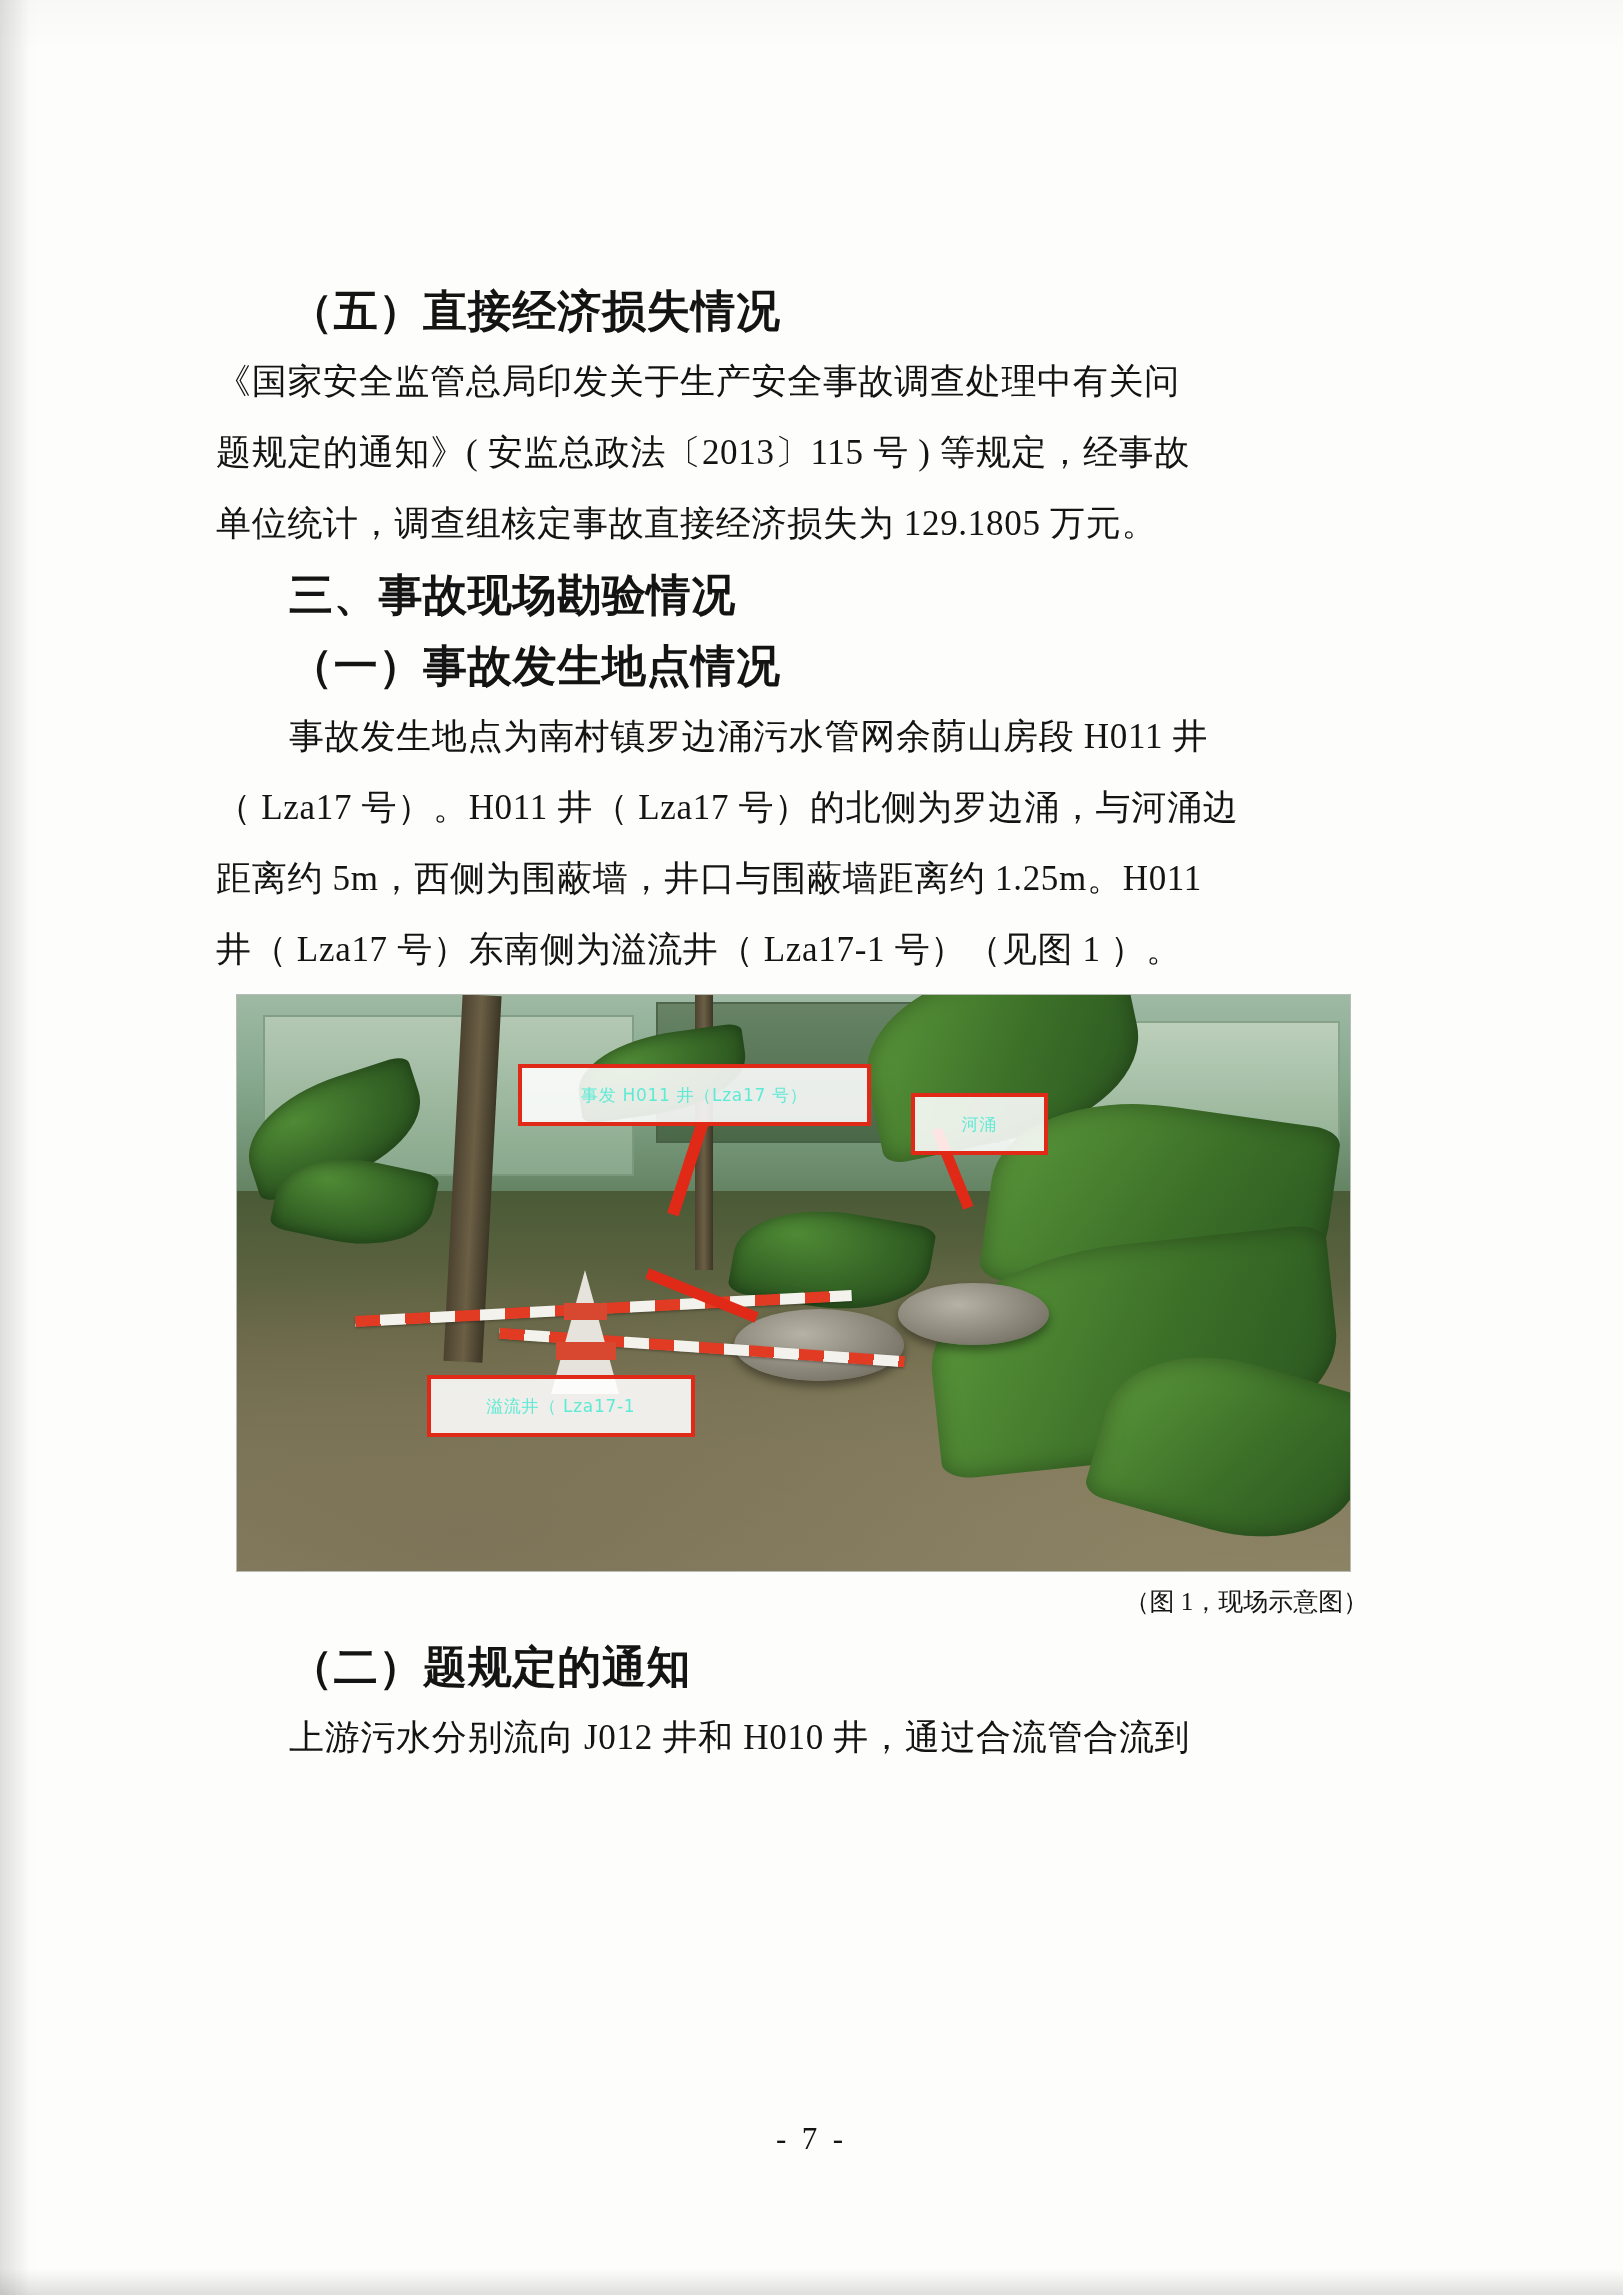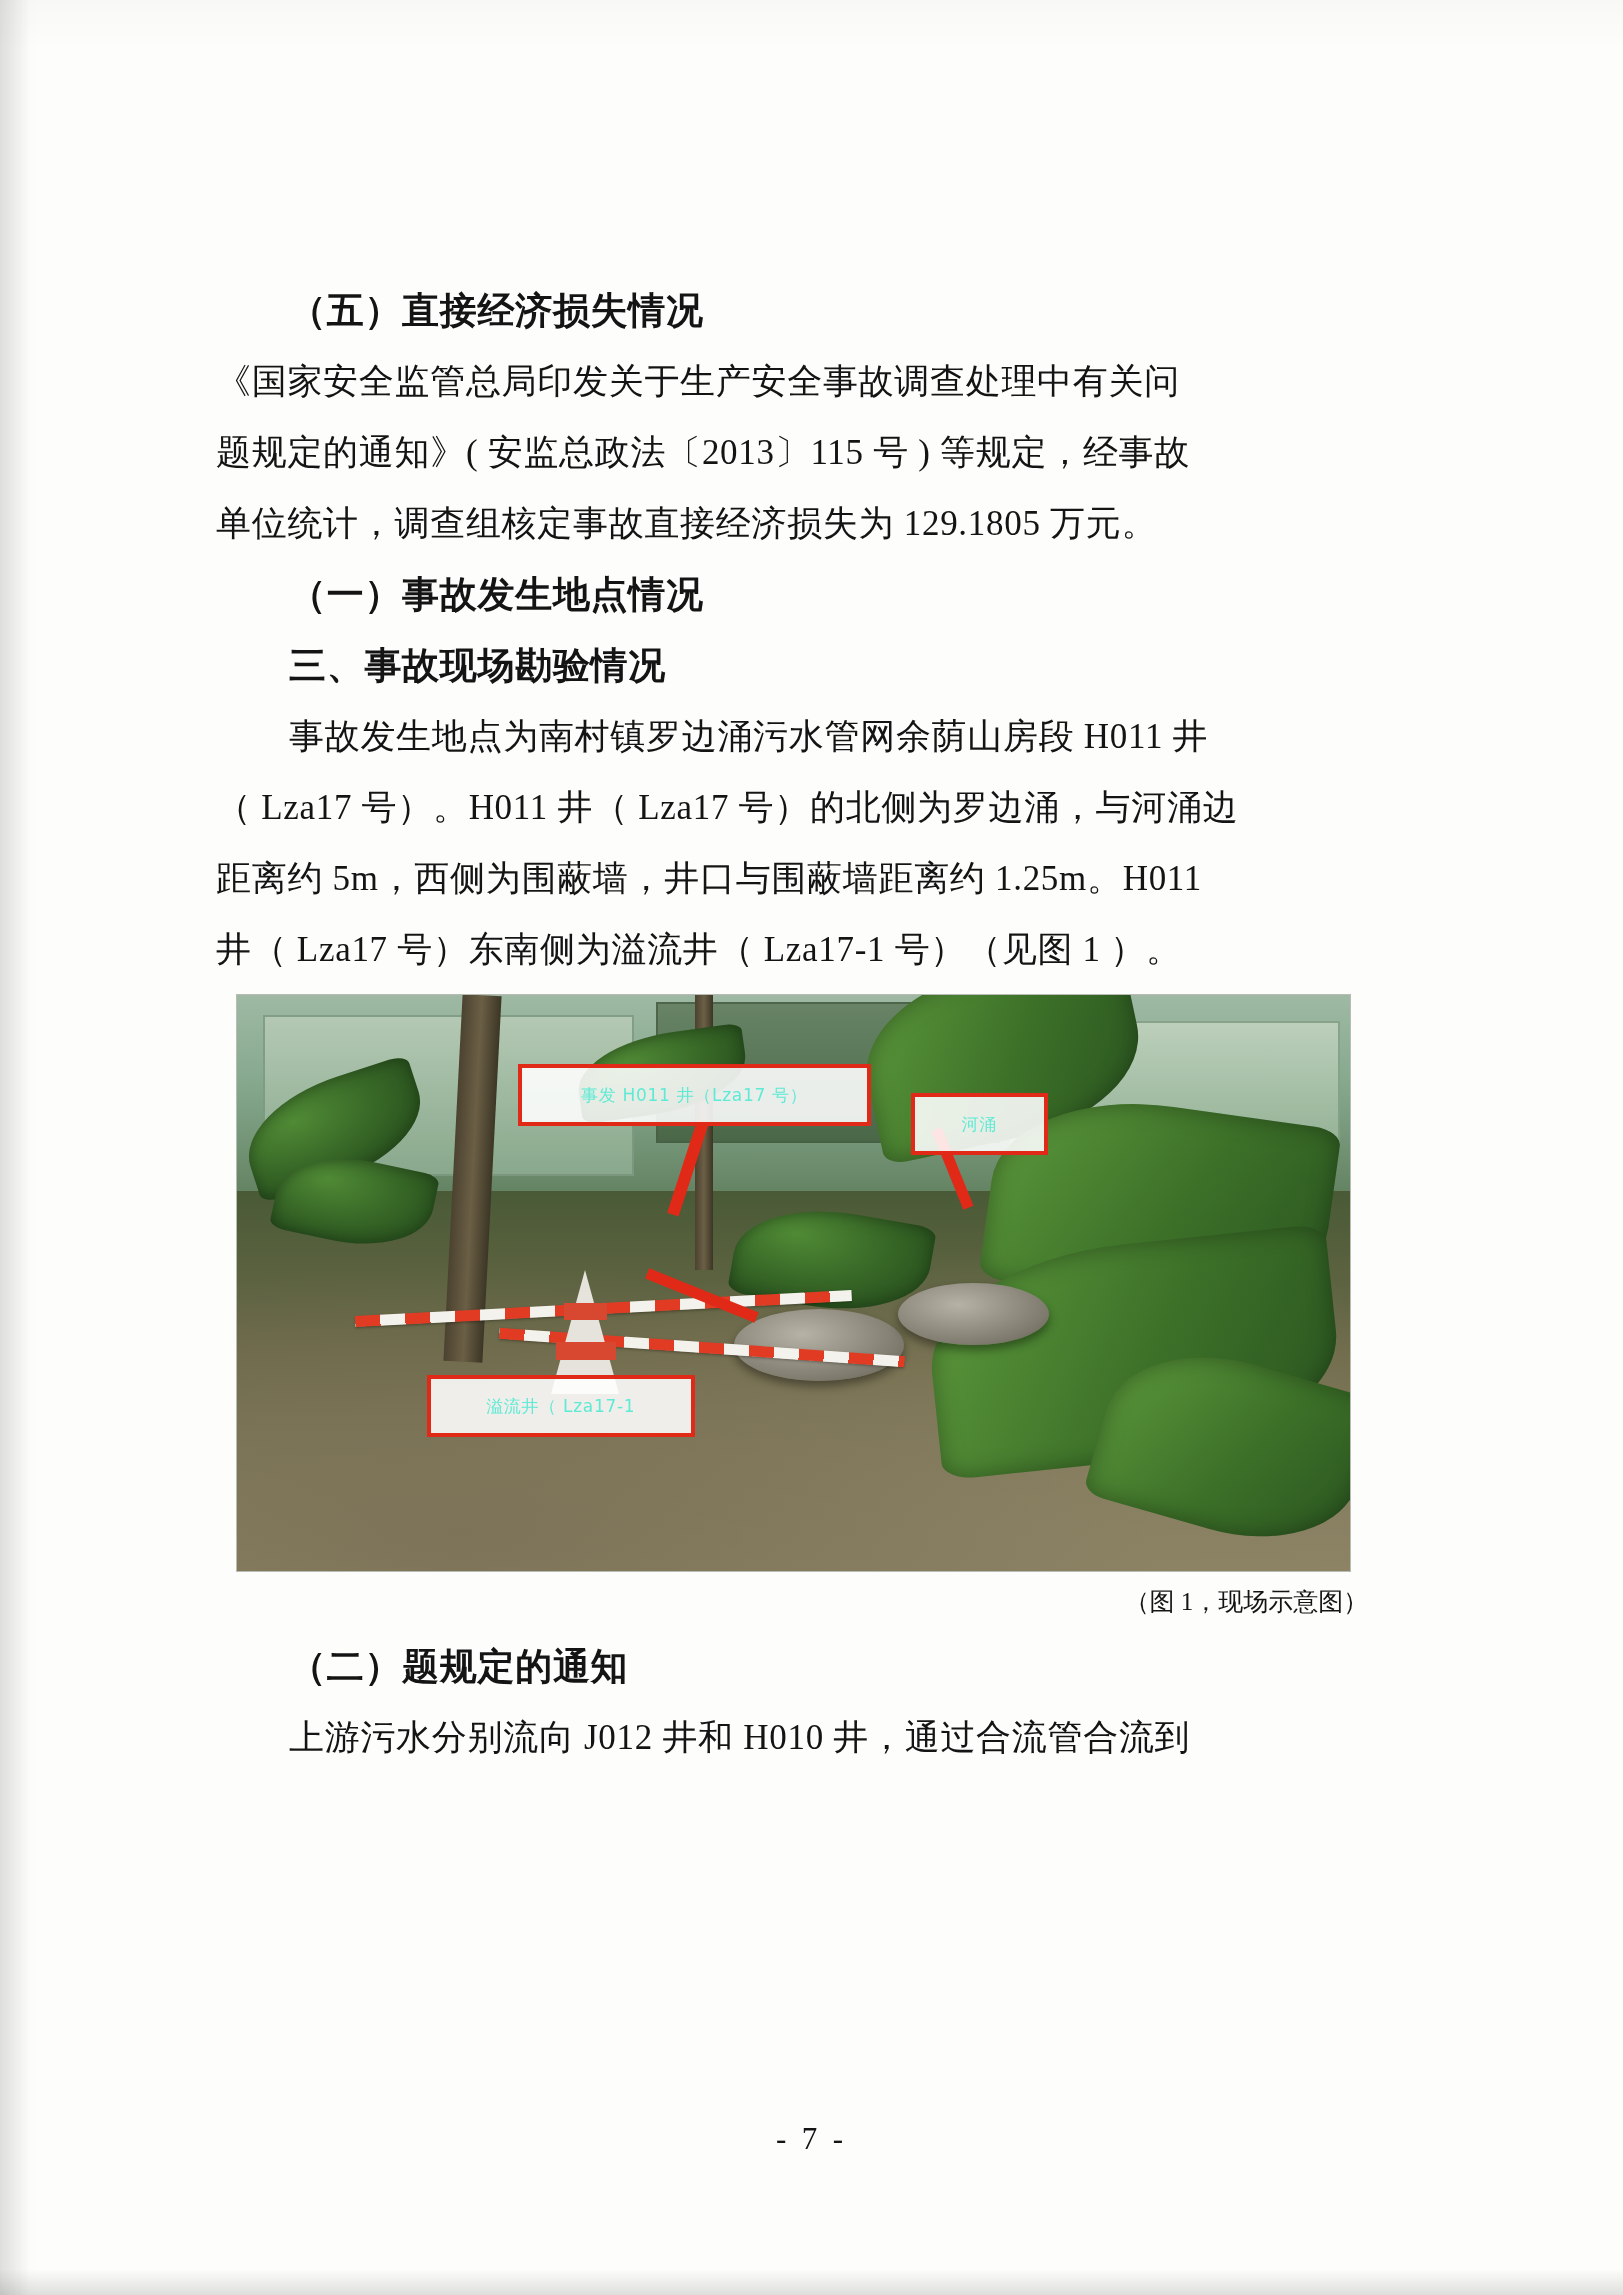--- a/index.html
+++ b/index.html
@@ -38,21 +38,21 @@
     line-height: 71px;
     letter-spacing: 0.7px;
     font-family: "Liberation Serif", "DejaVu Serif", serif;
     white-space: pre-wrap;
   }
   p.indent {
     text-indent: 73px;
   }
   h2.section-heading {
     margin: 0;
-    font-size: 37px;
+    font-size: 44px;
     line-height: 71px;
     font-weight: bold;
     text-indent: 73px;
     letter-spacing: 0.7px;
     font-family: "DejaVu Sans", "Liberation Sans", sans-serif;
   }
   .figure-block {
     margin-top: 9.2px;
     width: 1113px;
     margin-left: 19.6px;
@@ -195,22 +195,22 @@
 
   <div class="content">
 
 
     <h2 class="section-heading">（五）直接经济损失情况</h2>
 
     <p class="body-para">《国家安全监管总局印发关于生产安全事故调查处理中有关问</p>
     <p class="body-para">题规定的通知》( 安监总政法〔2013〕115 号 ) 等规定，经事故</p>
     <p class="body-para">单位统计，调查组核定事故直接经济损失为 129.1805 万元。</p>
 
+    <h2 class="section-heading">三、事故现场勘验情况</h2>
     <h2 class="section-heading">（一）事故发生地点情况</h2>
-    <h2 class="section-heading">三、事故现场勘验情况</h2>
 
     <p class="body-para indent">事故发生地点为南村镇罗边涌污水管网余荫山房段 H011 井</p>
     <p class="body-para">（ Lza17 号）。H011 井（ Lza17 号）的北侧为罗边涌，与河涌边</p>
     <p class="body-para">距离约 5m，西侧为围蔽墙，井口与围蔽墙距离约 1.25m。H011</p>
     <p class="body-para">井（ Lza17 号）东南侧为溢流井（ Lza17-1 号）（见图 1 ）。</p>
 
     <div class="figure-block">
       <div class="photo">
 
         <div class="sky-fence"></div>

